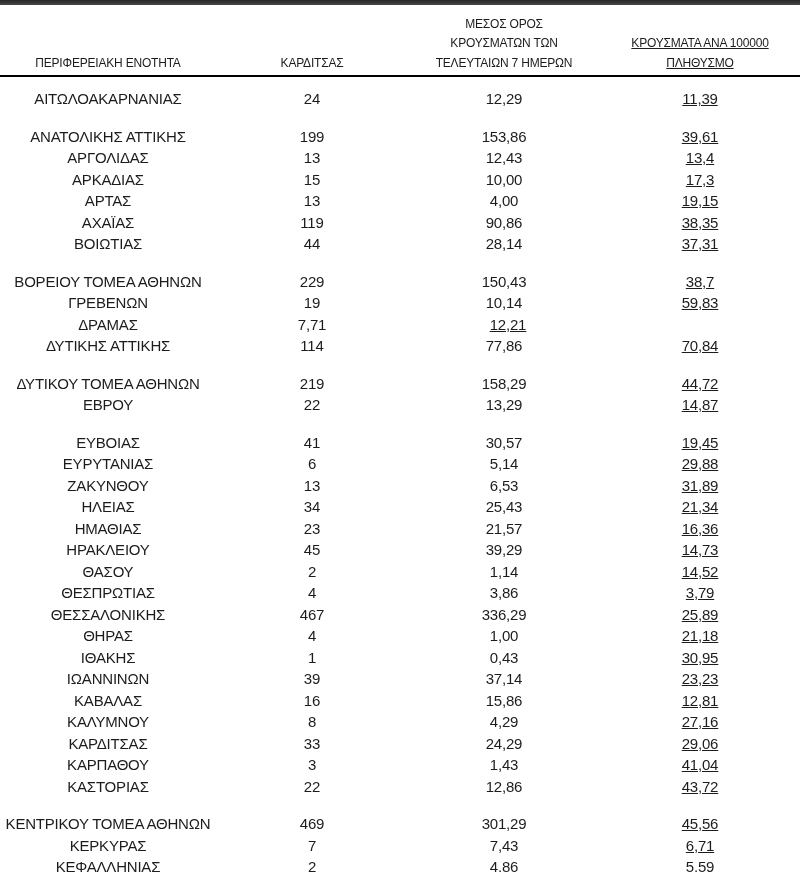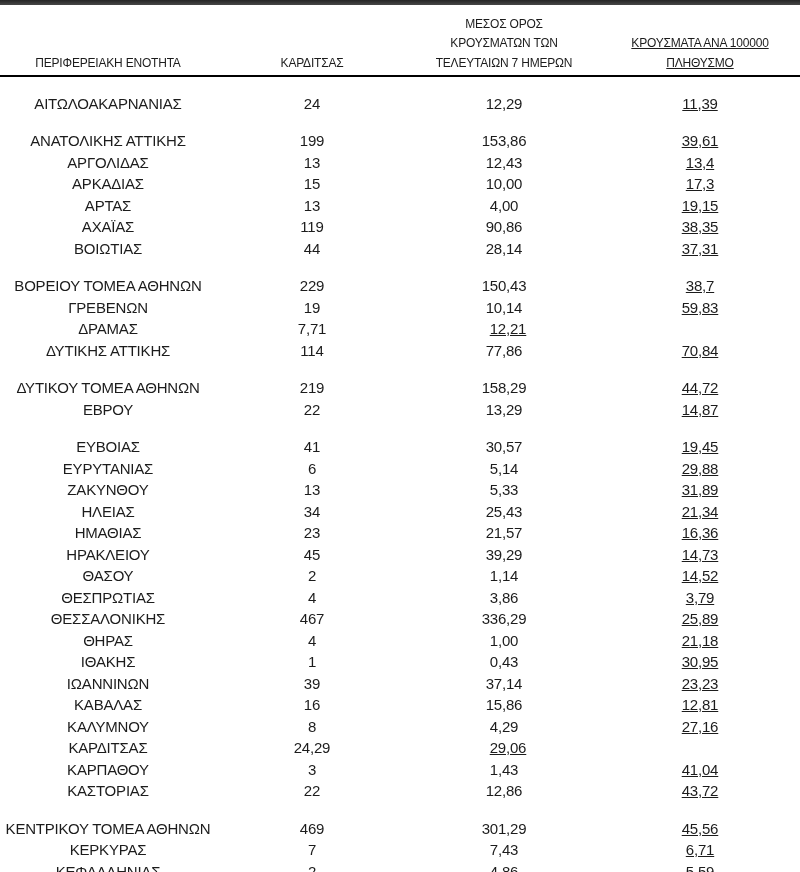--- a/index.html
+++ b/index.html
@@ -29,21 +29,21 @@
   .hcell{
     text-align:center;
     font-size:12px;
     line-height:19.5px;
     letter-spacing:-0.2px;
   }
   .tbody{padding-top:13px;}
   .group + .group{margin-top:16px;}
   .row{
     display:flex;
-    align-items:flex-end;
+    align-items:flex-start;
     height:21.5px;
   }
   .cell{
     text-align:center;
     font-size:15px;
     letter-spacing:-0.2px;
     white-space:nowrap;
     overflow:hidden;
   }
 </style>
@@ -167,21 +167,21 @@
   </div>
         <div class="row">
     <div class="cell c1">ΕΥΡΥΤΑΝΙΑΣ</div>
     <div class="cell c2">6</div>
     <div class="cell c3">5,14</div>
     <div class="cell c4">29,88</div>
   </div>
         <div class="row">
     <div class="cell c1">ΖΑΚΥΝΘΟΥ</div>
     <div class="cell c2">13</div>
-    <div class="cell c3">5,33</div>
+    <div class="cell c3">6,53</div>
     <div class="cell c4">31,89</div>
   </div>
         <div class="row">
     <div class="cell c1">ΗΛΕΙΑΣ</div>
     <div class="cell c2">34</div>
     <div class="cell c3">25,43</div>
     <div class="cell c4">21,34</div>
   </div>
         <div class="row">
     <div class="cell c1">ΗΜΑΘΙΑΣ</div>
@@ -238,20 +238,21 @@
     <div class="cell c4">12,81</div>
   </div>
         <div class="row">
     <div class="cell c1">ΚΑΛΥΜΝΟΥ</div>
     <div class="cell c2">8</div>
     <div class="cell c3">4,29</div>
     <div class="cell c4">27,16</div>
   </div>
         <div class="row">
     <div class="cell c1">ΚΑΡΔΙΤΣΑΣ</div>
+    <div class="cell c2">33</div>
     <div class="cell c3">24,29</div>
     <div class="cell c4">29,06</div>
   </div>
         <div class="row">
     <div class="cell c1">ΚΑΡΠΑΘΟΥ</div>
     <div class="cell c2">3</div>
     <div class="cell c3">1,43</div>
     <div class="cell c4">41,04</div>
   </div>
         <div class="row">

